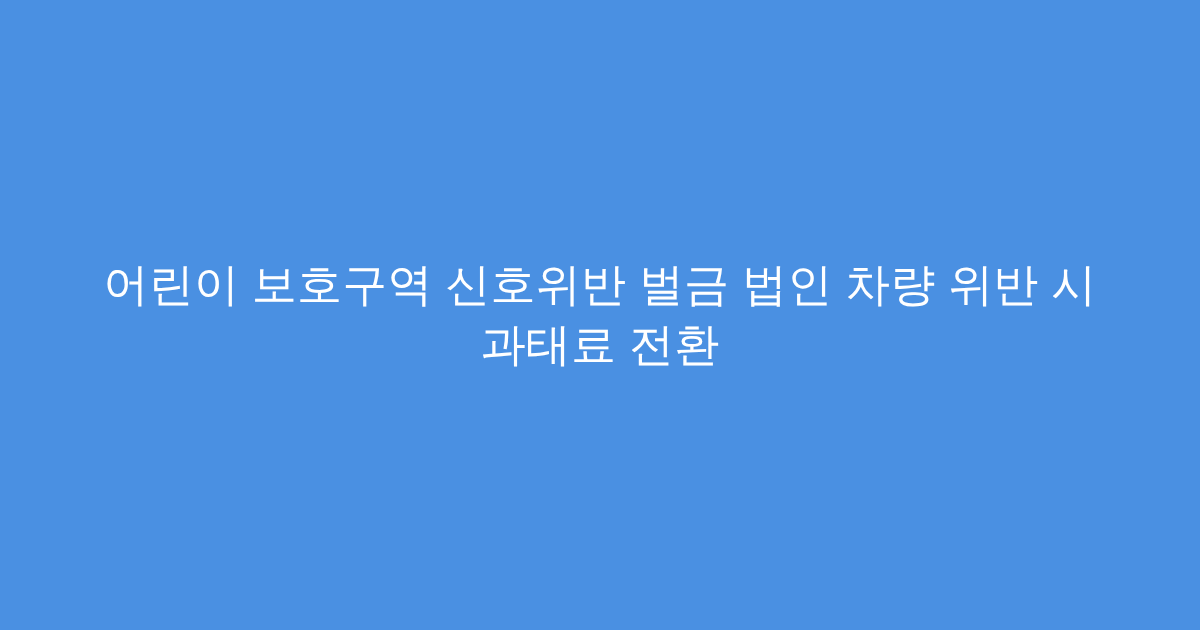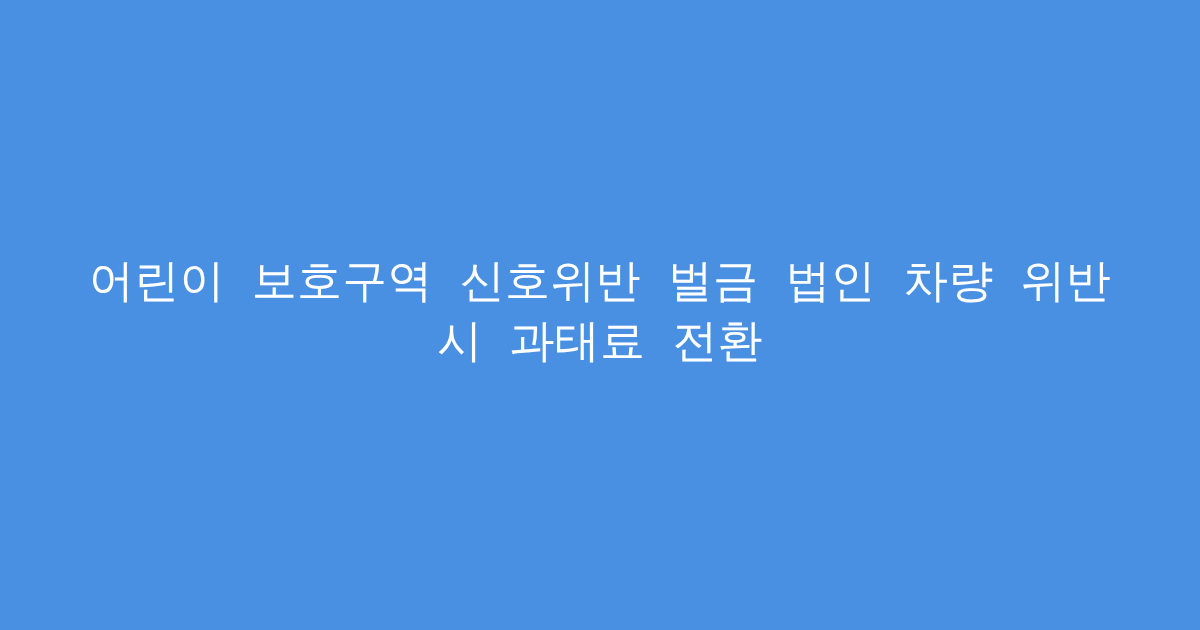--- a/index.html
+++ b/index.html
@@ -29,21 +29,21 @@
   #headline-block {
     width: 1060px;
     padding: 0 10px;
     box-sizing: border-box;
     text-align: center;
   }
 
   #headline {
     margin: 0;
     color: #ffffff;
-    font-family: Liberation Mono, monospace;
+    font-family: Liberation Sans, sans-serif;
     font-size: 45px;
     font-weight: 400;
     line-height: 60px;
     letter-spacing: 0.2px;
     word-break: keep-all;
     white-space: normal;
     text-rendering: geometricPrecision;
   }
 </style>
 </head>

